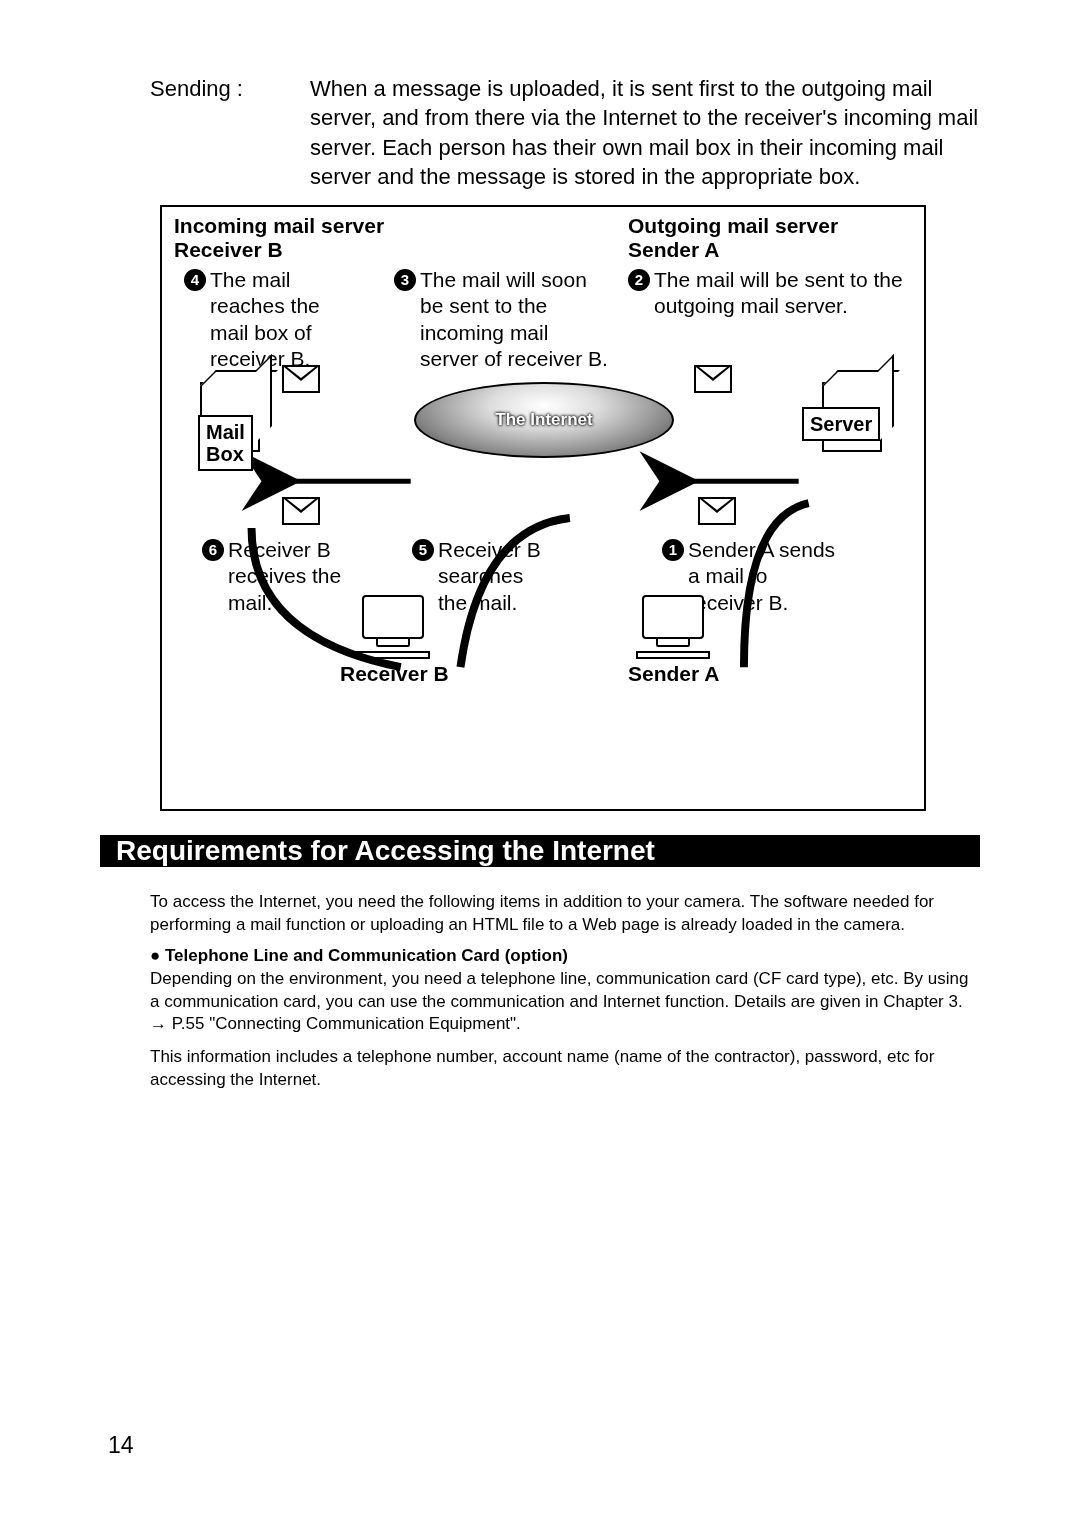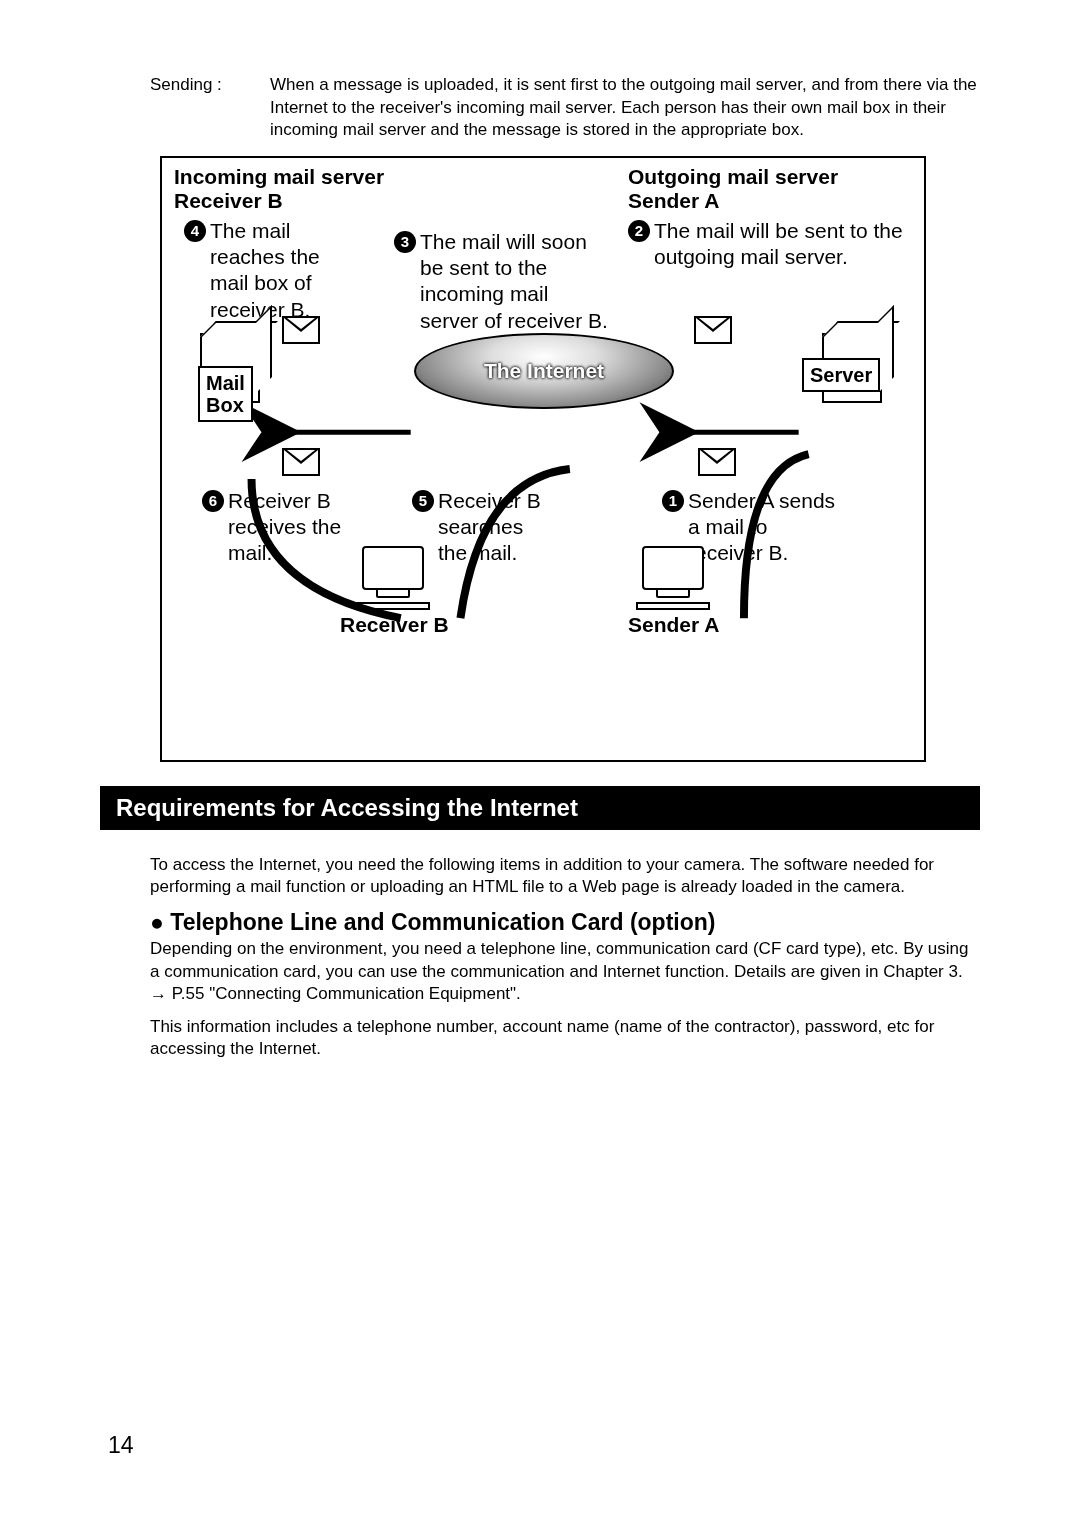--- a/index.html
+++ b/index.html
@@ -19,23 +19,24 @@
     font-size: 23px;
     margin-left: 50px;
     margin-bottom: 6px;
   }
   .bullet-head::before {
     content: "● ";
   }
   .def-row {
     display: flex;
     margin-left: 50px;
-    font-size: 17px;
+    font-size: 22px;
     line-height: 1.33;
     margin-bottom: 4px;
+    gap: 40px;
   }
   .def-term { width: 120px; flex-shrink: 0; }
   .def-body { flex: 1; }
 
   .diagram-box {
     margin: 14px 0 0 60px;
     width: 766px;
     height: 606px;
     border: 2.5px solid #000;
     position: relative;
@@ -102,21 +103,21 @@
   .internet-oval {
     position:absolute;
     left:252px; top:175px;
     width:260px; height:76px;
     border-radius: 130px / 38px;
     background: radial-gradient(ellipse at 50% 30%, #fff 0%, #ddd 30%, #888 70%, #333 100%);
     border:2px solid #000;
     display:flex; align-items:center; justify-content:center;
     z-index:2;
   }
-  .internet-oval span { font-weight:bold; font-size:21px; color:#fff; text-shadow: 0 0 3px #000, 0 0 3px #000; }
+  .internet-oval span { font-weight:bold; font-size:17px; color:#fff; text-shadow: 0 0 3px #000, 0 0 3px #000; }
 
   .envelope {
     position:absolute;
     width:38px; height:28px;
     border:2.5px solid #000;
     background:#fff;
     z-index:3;
   }
   .envelope::before {
     content:"";
@@ -168,35 +169,35 @@
     top:0; left:0;
     width:100%; height:100%;
     pointer-events:none;
     z-index:1;
   }
 
   .section-bar {
     margin: 24px 0 24px 0;
     background:#000;
     color:#fff;
-    font-size:24px;
+    font-size:28px;
     font-weight:bold;
-    padding: 8px 16px;
+    padding: 0 16px;
   }
 
   .para {
     margin-left:50px;
     font-size:17px;
     line-height:1.33;
     margin-bottom:10px;
   }
   .sub-bullet {
     margin-left:50px;
     font-weight:bold;
-    font-size:23px;
+    font-size:17px;
     margin-top:6px;
     margin-bottom:2px;
   }
   .sub-bullet::before { content:"● "; }
 
   .pagenum {
     position:absolute;
     left:108px;
     top:1432px;
     font-size:23px;
@@ -236,21 +237,21 @@
 
     <div class="diag-label" style="left:12px; top:6px;">Incoming mail server</div>
     <div class="diag-label" style="left:12px; top:30px;">Receiver B</div>
     <div class="diag-label" style="left:466px; top:6px;">Outgoing mail server</div>
     <div class="diag-label" style="left:466px; top:30px;">Sender A</div>
 
     <div class="step" style="left:22px; top:60px; width:200px;">
       <span class="circ">4</span><span class="step-text" style="width:150px;">The mail reaches the mail box of receiver B.</span>
     </div>
 
-    <div class="step" style="left:232px; top:71px; width:220px;">
+    <div class="step" style="left:232px; top:60px; width:220px;">
       <span class="circ">3</span><span class="step-text" style="width:190px;">The mail will soon be sent to the incoming mail server of receiver B.</span>
     </div>
 
     <div class="step" style="left:466px; top:60px; width:290px;">
       <span class="circ">2</span><span class="step-text" style="width:255px;">The mail will be sent to the outgoing mail server.</span>
     </div>
 
     <div class="envelope" style="left:120px; top:158px;"></div>
     <div class="envelope" style="left:532px; top:158px;"></div>
 

